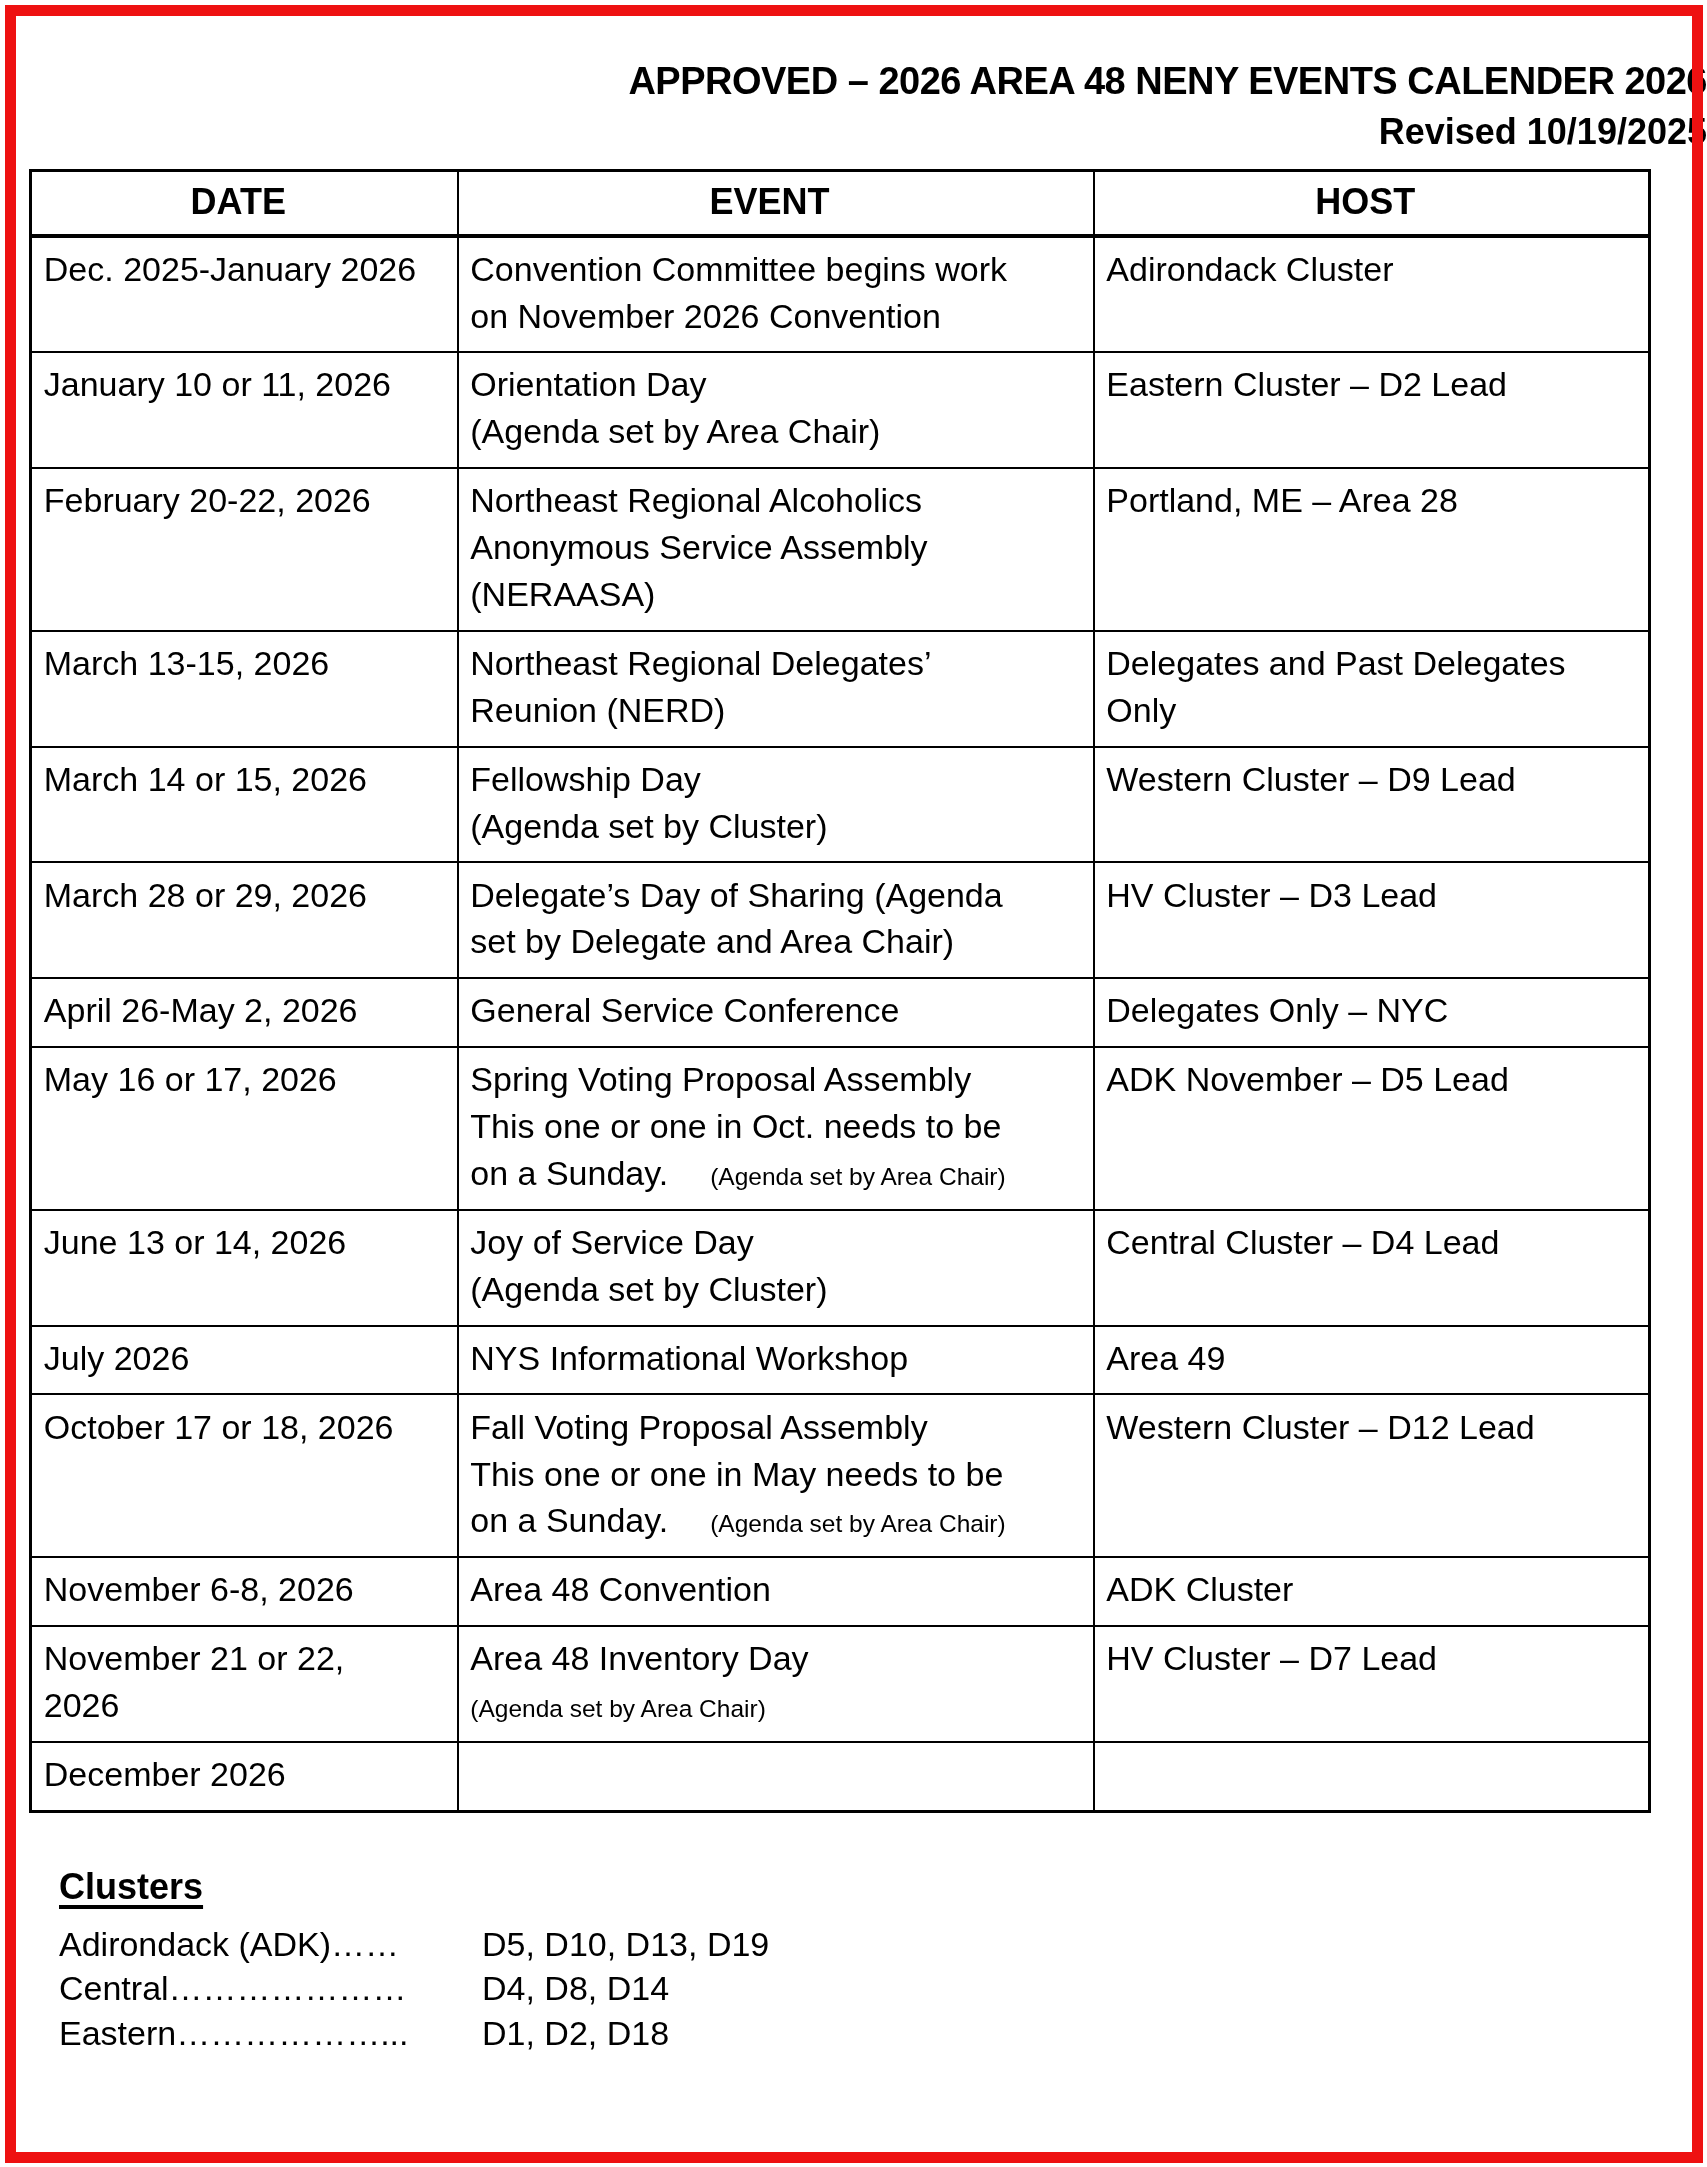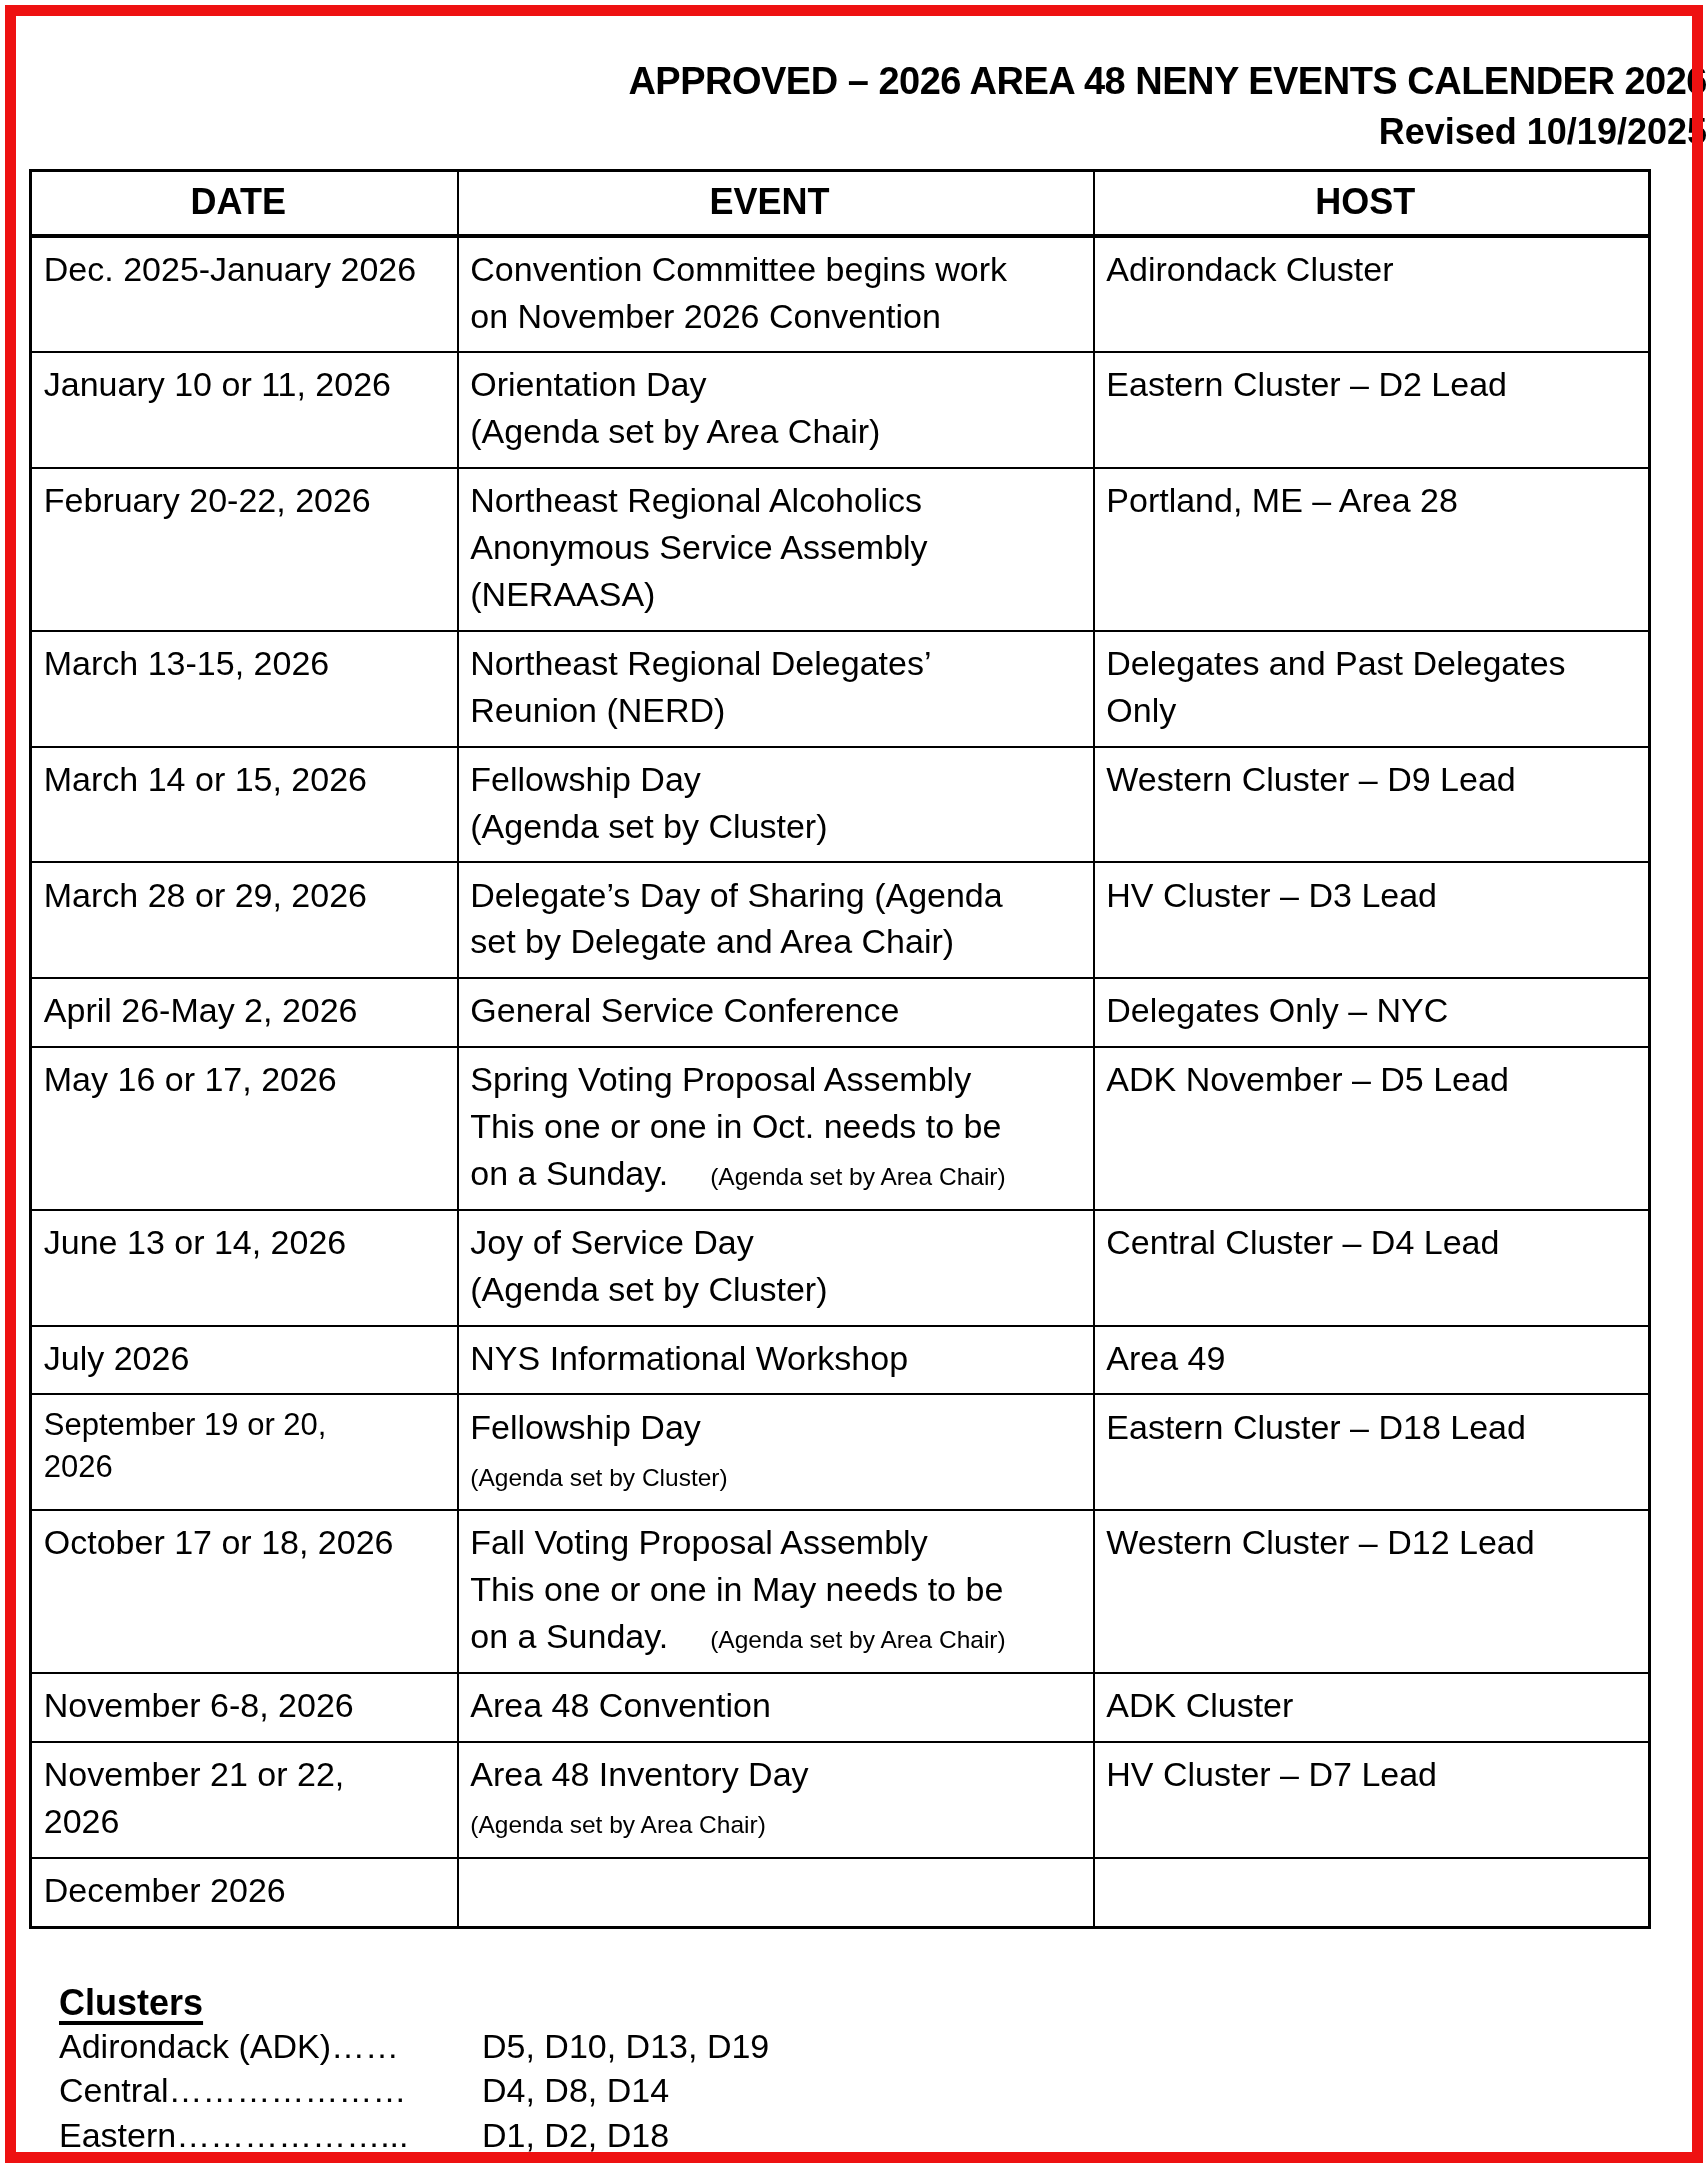--- a/index.html
+++ b/index.html
@@ -54,21 +54,21 @@
   .sm{font-size:24.5px;}
   .gap{margin-left:42px;}
 
   
   .clusters{margin:53px 0 0 59px;}
   .clusters-heading{
     font-size:36px;font-weight:bold;
     text-decoration:underline;
     text-decoration-thickness:3.6px;
     text-underline-offset:6.4px;
-    margin-bottom:0;
+    margin-bottom:14px;
   }
   .cluster-row{
     display:grid;
     grid-template-columns:423px auto;
     font-size:34px;
     line-height:1.31;
   }
 </style>
 </head>
 <body>
@@ -167,29 +167,20 @@
           <div class="ev-line"><span class="it">(Agenda set by Cluster)</span></div>
         </td>
         <td class="host-cell">Central Cluster – D4 Lead</td>
       </tr>
       <tr>
         <td class="date-cell">July 2026</td>
         <td class="event-cell">
           <div class="ev-line"><span>NYS Informational Workshop</span></div>
         </td>
         <td class="host-cell">Area 49</td>
-      </tr>
-      <tr>
-        <td class="date-cell date-sm">September 19 or 20,
-2026</td>
-        <td class="event-cell">
-          <div class="ev-line"><span>Fellowship Day</span></div>
-          <div class="ev-line"><span class="it sm">(Agenda set by Cluster)</span></div>
-        </td>
-        <td class="host-cell">Eastern Cluster – D18 Lead</td>
       </tr>
       <tr>
         <td class="date-cell">October 17 or 18, 2026</td>
         <td class="event-cell">
           <div class="ev-line"><span>Fall Voting Proposal Assembly</span></div>
           <div class="ev-line"><span class="it">This one or one in May needs to be</span></div>
           <div class="ev-line"><span class="it">on a Sunday.</span><span class="it sm gap">(Agenda set by Area Chair)</span></div>
         </td>
         <td class="host-cell">Western Cluster – D12 Lead</td>
       </tr>

